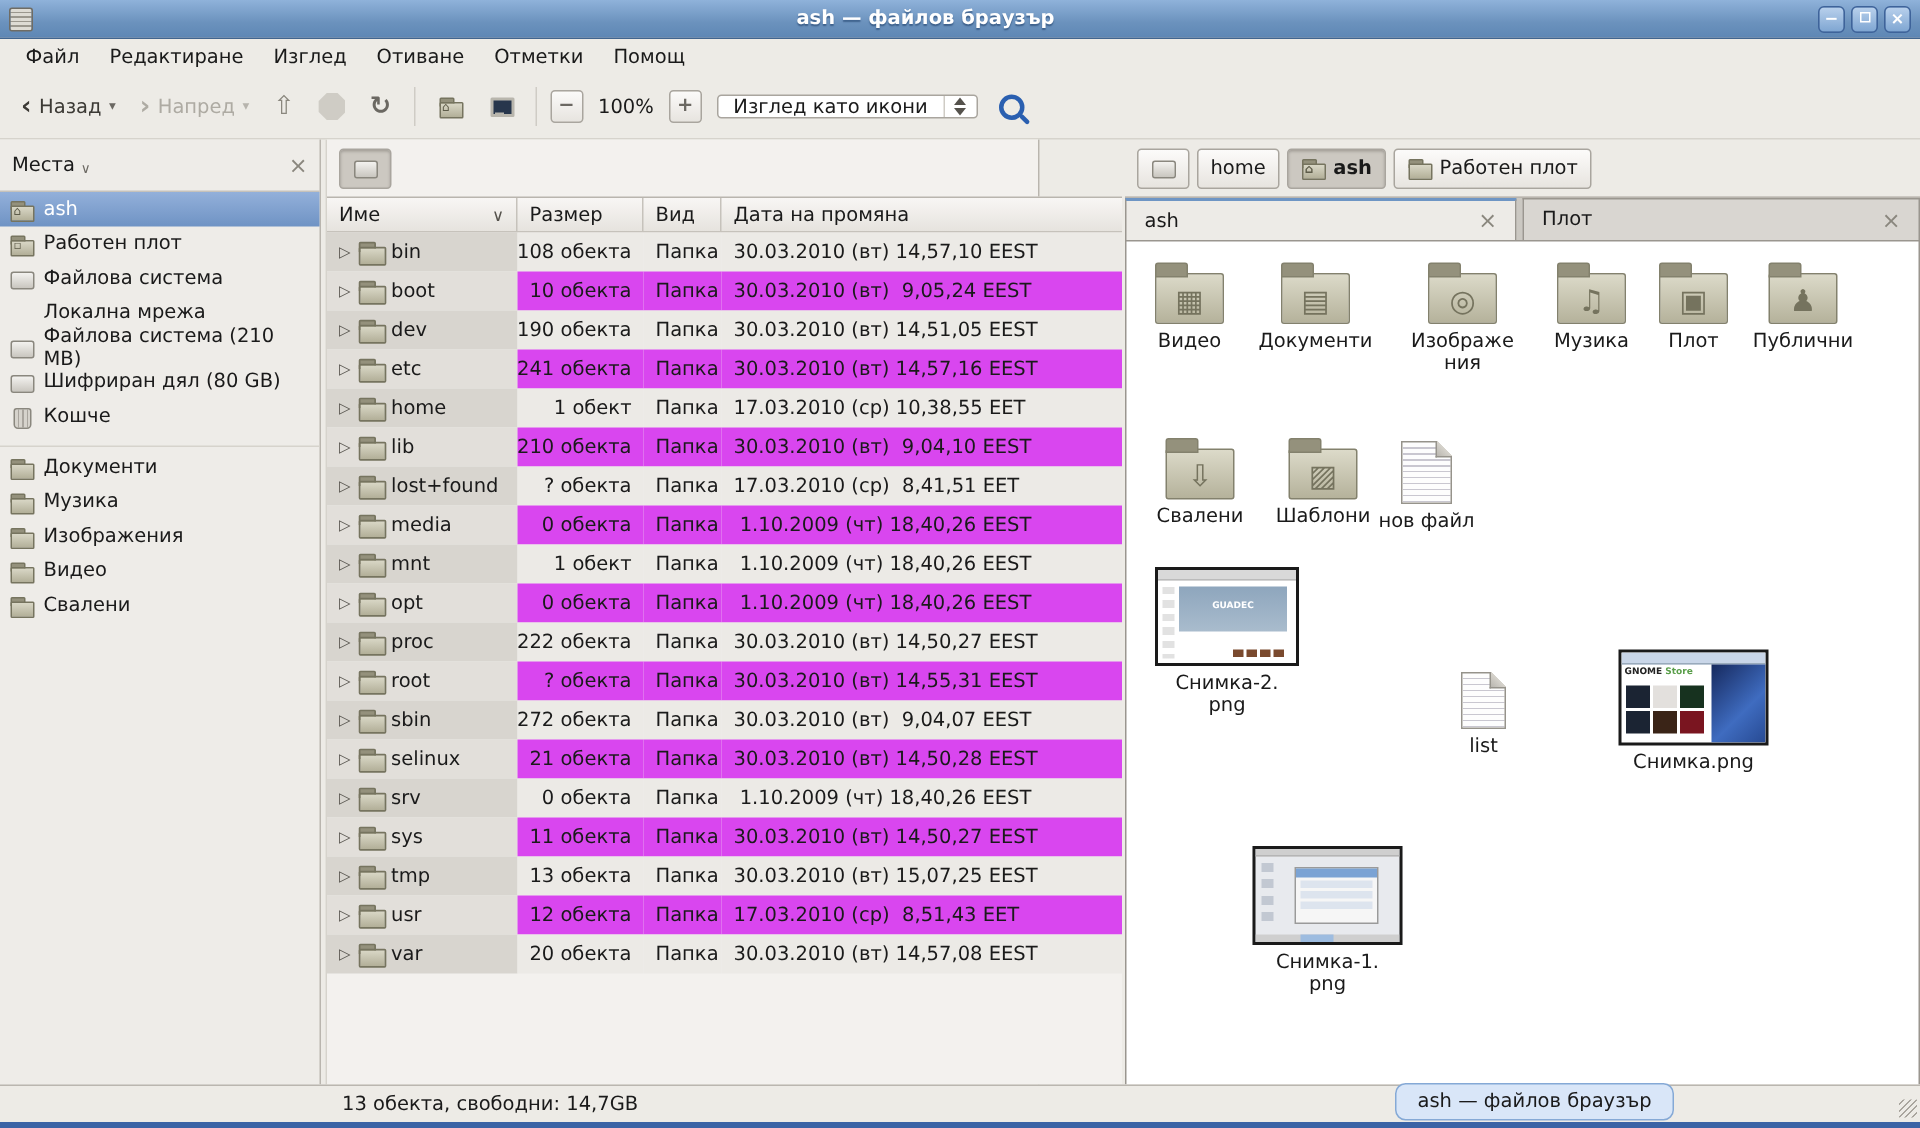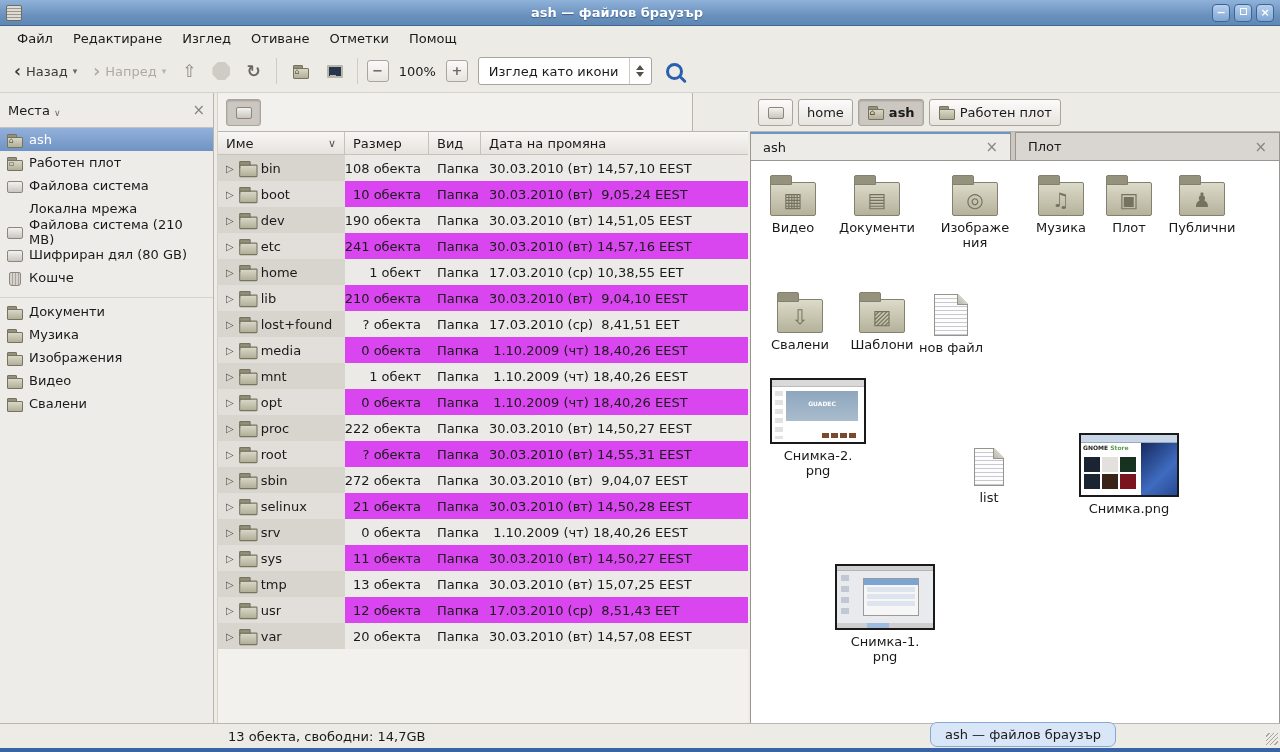--- a/index.html
+++ b/index.html
@@ -28,21 +28,21 @@
   .arrow-glyph { font-size:17px; font-weight:bold; line-height:14px; }
   .chev { font-size:9px; color:#6b6862; }
   .tbtn.disabled .chev { color:#b7b4ad; }
   .tsep { width:1px; height:26px; background:#cfccc5; margin:0 5px; }
   .octagon { width:18px; height:18px; background:#cfccc5; clip-path:polygon(30% 0,70% 0,100% 30%,100% 70%,70% 100%,30% 100%,0 70%,0 30%); }
   .up-glyph,.reload-glyph { font-size:17px; color:#8a877e; }
   .reload-glyph { color:#6b6862; font-weight:bold; }
   .zoombtn { width:22px; height:22px; border:1px solid #a9a59e; border-radius:3px; background:linear-gradient(#fbfaf9,#e7e4df);
     text-align:center; line-height:19px; color:#6b6862; font-weight:bold; }
   .zoomlvl { padding:0 6px; }
-  .viewcombo { display:flex; align-items:center; border:1px solid #a9a59e; border-radius:3px; background:#fff; height:28px; margin-left:6px; }
+  .viewcombo { display:flex; align-items:center; border:1px solid #a9a59e; border-radius:3px; background:#fff; height:16px; margin-left:6px; }
   .viewcombo .vlabel { padding:0 10px; min-width:150px; }
   .stepper { border-left:1px solid #cfccc5; width:22px; height:100%; display:flex; flex-direction:column; align-items:center; justify-content:center; gap:2px; }
   .tri-up { width:0; height:0; border-left:4px solid transparent; border-right:4px solid transparent; border-bottom:5px solid #55524c; }
   .tri-dn { width:0; height:0; border-left:4px solid transparent; border-right:4px solid transparent; border-top:5px solid #55524c; }
   .search { width:17px; height:17px; border:3px solid #2a5fb0; border-radius:50%; position:relative; margin-left:10px; }
   .search::after { content:""; position:absolute; width:8px; height:3px; background:#2a5fb0; transform:rotate(45deg); right:-7px; bottom:-4px; border-radius:2px; }
 
   
   .main { position:absolute; left:0; top:93px; width:1280px; height:630px; }
   .sidebar { position:absolute; left:0; top:0; width:214px; height:630px; background:#eeece8; border-right:1px solid #b9b5ae; }

